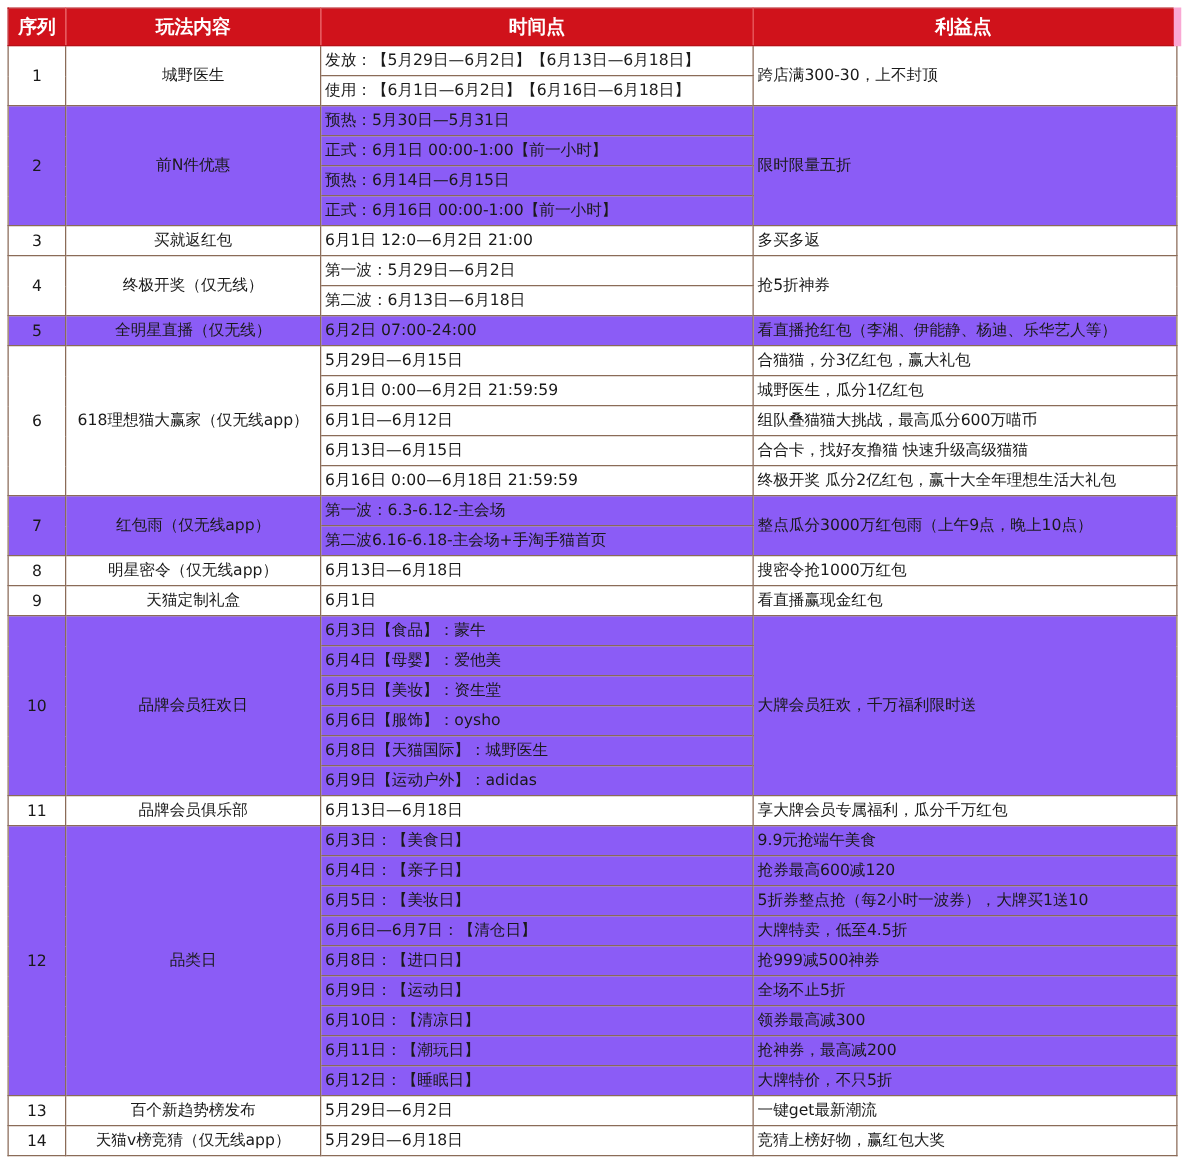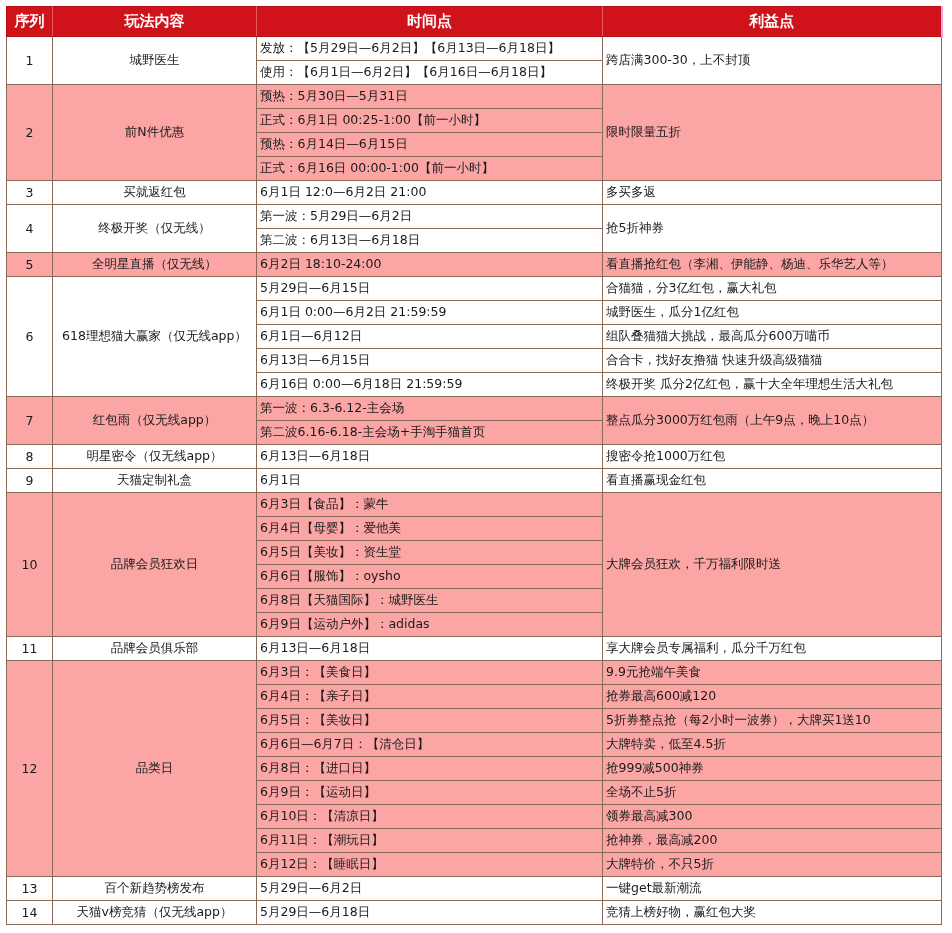--- a/index.html
+++ b/index.html
@@ -14,31 +14,31 @@
   table.schedule col.c2 { width: 204px; }
   table.schedule col.c3 { width: 346px; }
   table.schedule col.c4 { width: 339px; }
   th {
     background: #d0121b; color: #ffffff; font-weight: bold;
     font-size: 15px; height: 29px; padding: 0;
     border: 1px solid #b80f17; border-right: 1px solid #e8585c;
     text-align: center;
     font-family: Liberation Mono, monospace;
   }
-  th:last-child { border-right: 2px solid #f9a8d4; margin-left: 32px; }
+  th:last-child { border-right: 6px solid #f9a8d4; margin-left: 32px; }
   td {
     border: 1px solid #8a6b58;
     height: 23px; padding: 0 3px;
     white-space: nowrap; overflow: hidden;
     vertical-align: middle;
   }
   td.num, td.name { text-align: center; }
   td.time, td.benefit { text-align: left; }
   tr.g-white td { background: #ffffff; }
-  tr.g-peach td { background: #fca5a5; margin-left: 40px; }
+  tr.g-peach td { background: #8b5cf6; margin-left: 40px; }
 </style>
 </head>
 <body>
 
 <table class="schedule">
   <colgroup>
     <col class="c1">
       <col class="c2">
       <col class="c3">
       <col class="c4">
@@ -61,21 +61,21 @@
       <tr class="g-white">
         <td class="time">使用：【6月1日—6月2日】【6月16日—6月18日】</td>
       </tr>
       <tr class="g-peach">
         <td class="num" rowspan="4">2</td>
         <td class="name" rowspan="4">前N件优惠</td>
         <td class="time">预热：5月30日—5月31日</td>
         <td class="benefit" rowspan="4">限时限量五折</td>
       </tr>
       <tr class="g-peach">
-        <td class="time">正式：6月1日 00:25-1:00【前一小时】</td>
+        <td class="time">正式：6月1日 00:00-1:00【前一小时】</td>
       </tr>
       <tr class="g-peach">
         <td class="time">预热：6月14日—6月15日</td>
       </tr>
       <tr class="g-peach">
         <td class="time">正式：6月16日 00:00-1:00【前一小时】</td>
       </tr>
       <tr class="g-white">
         <td class="num" rowspan="1">3</td>
         <td class="name" rowspan="1">买就返红包</td>
@@ -87,21 +87,21 @@
         <td class="name" rowspan="2">终极开奖（仅无线）</td>
         <td class="time">第一波：5月29日—6月2日</td>
         <td class="benefit" rowspan="2">抢5折神券</td>
       </tr>
       <tr class="g-white">
         <td class="time">第二波：6月13日—6月18日</td>
       </tr>
       <tr class="g-peach">
         <td class="num" rowspan="1">5</td>
         <td class="name" rowspan="1">全明星直播（仅无线）</td>
-        <td class="time">6月2日 18:10-24:00</td>
+        <td class="time">6月2日 07:00-24:00</td>
         <td class="benefit" rowspan="1">看直播抢红包（李湘、伊能静、杨迪、乐华艺人等）</td>
       </tr>
       <tr class="g-white">
         <td class="num" rowspan="5">6</td>
         <td class="name" rowspan="5">618理想猫大赢家（仅无线app）</td>
         <td class="time">5月29日—6月15日</td>
         <td class="benefit">合猫猫，分3亿红包，赢大礼包</td>
       </tr>
       <tr class="g-white">
         <td class="time">6月1日 0:00—6月2日 21:59:59</td>

